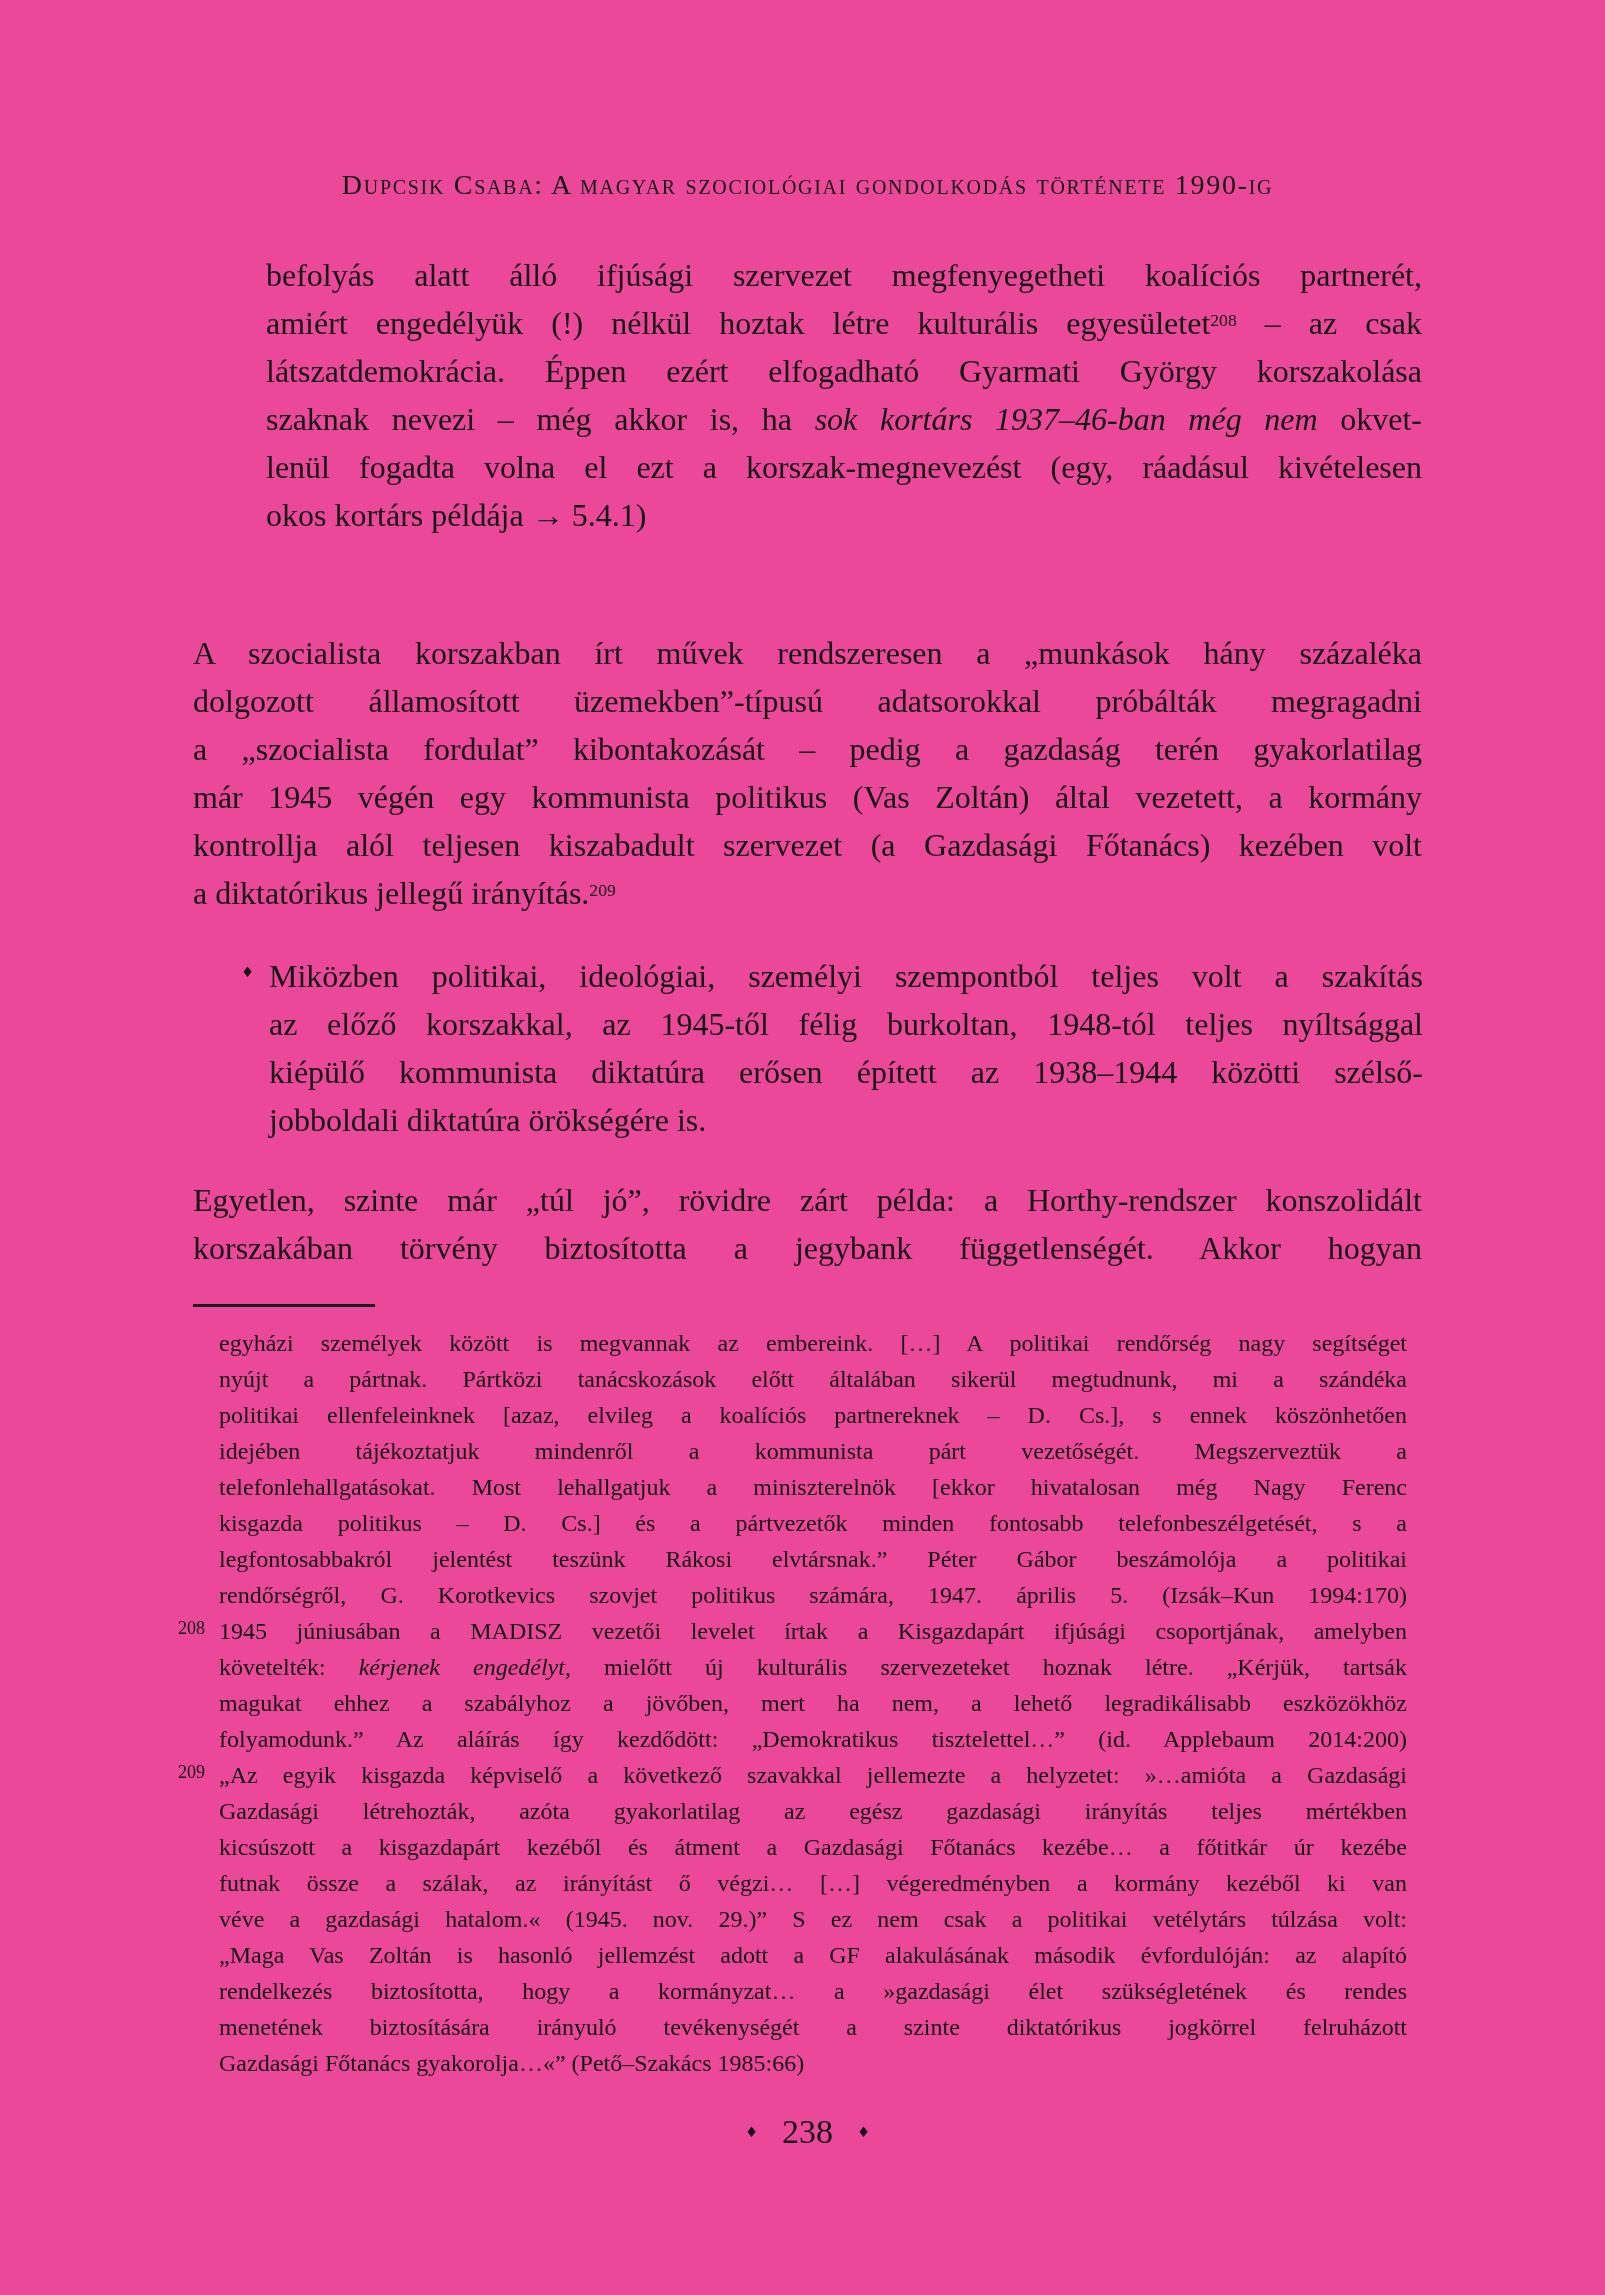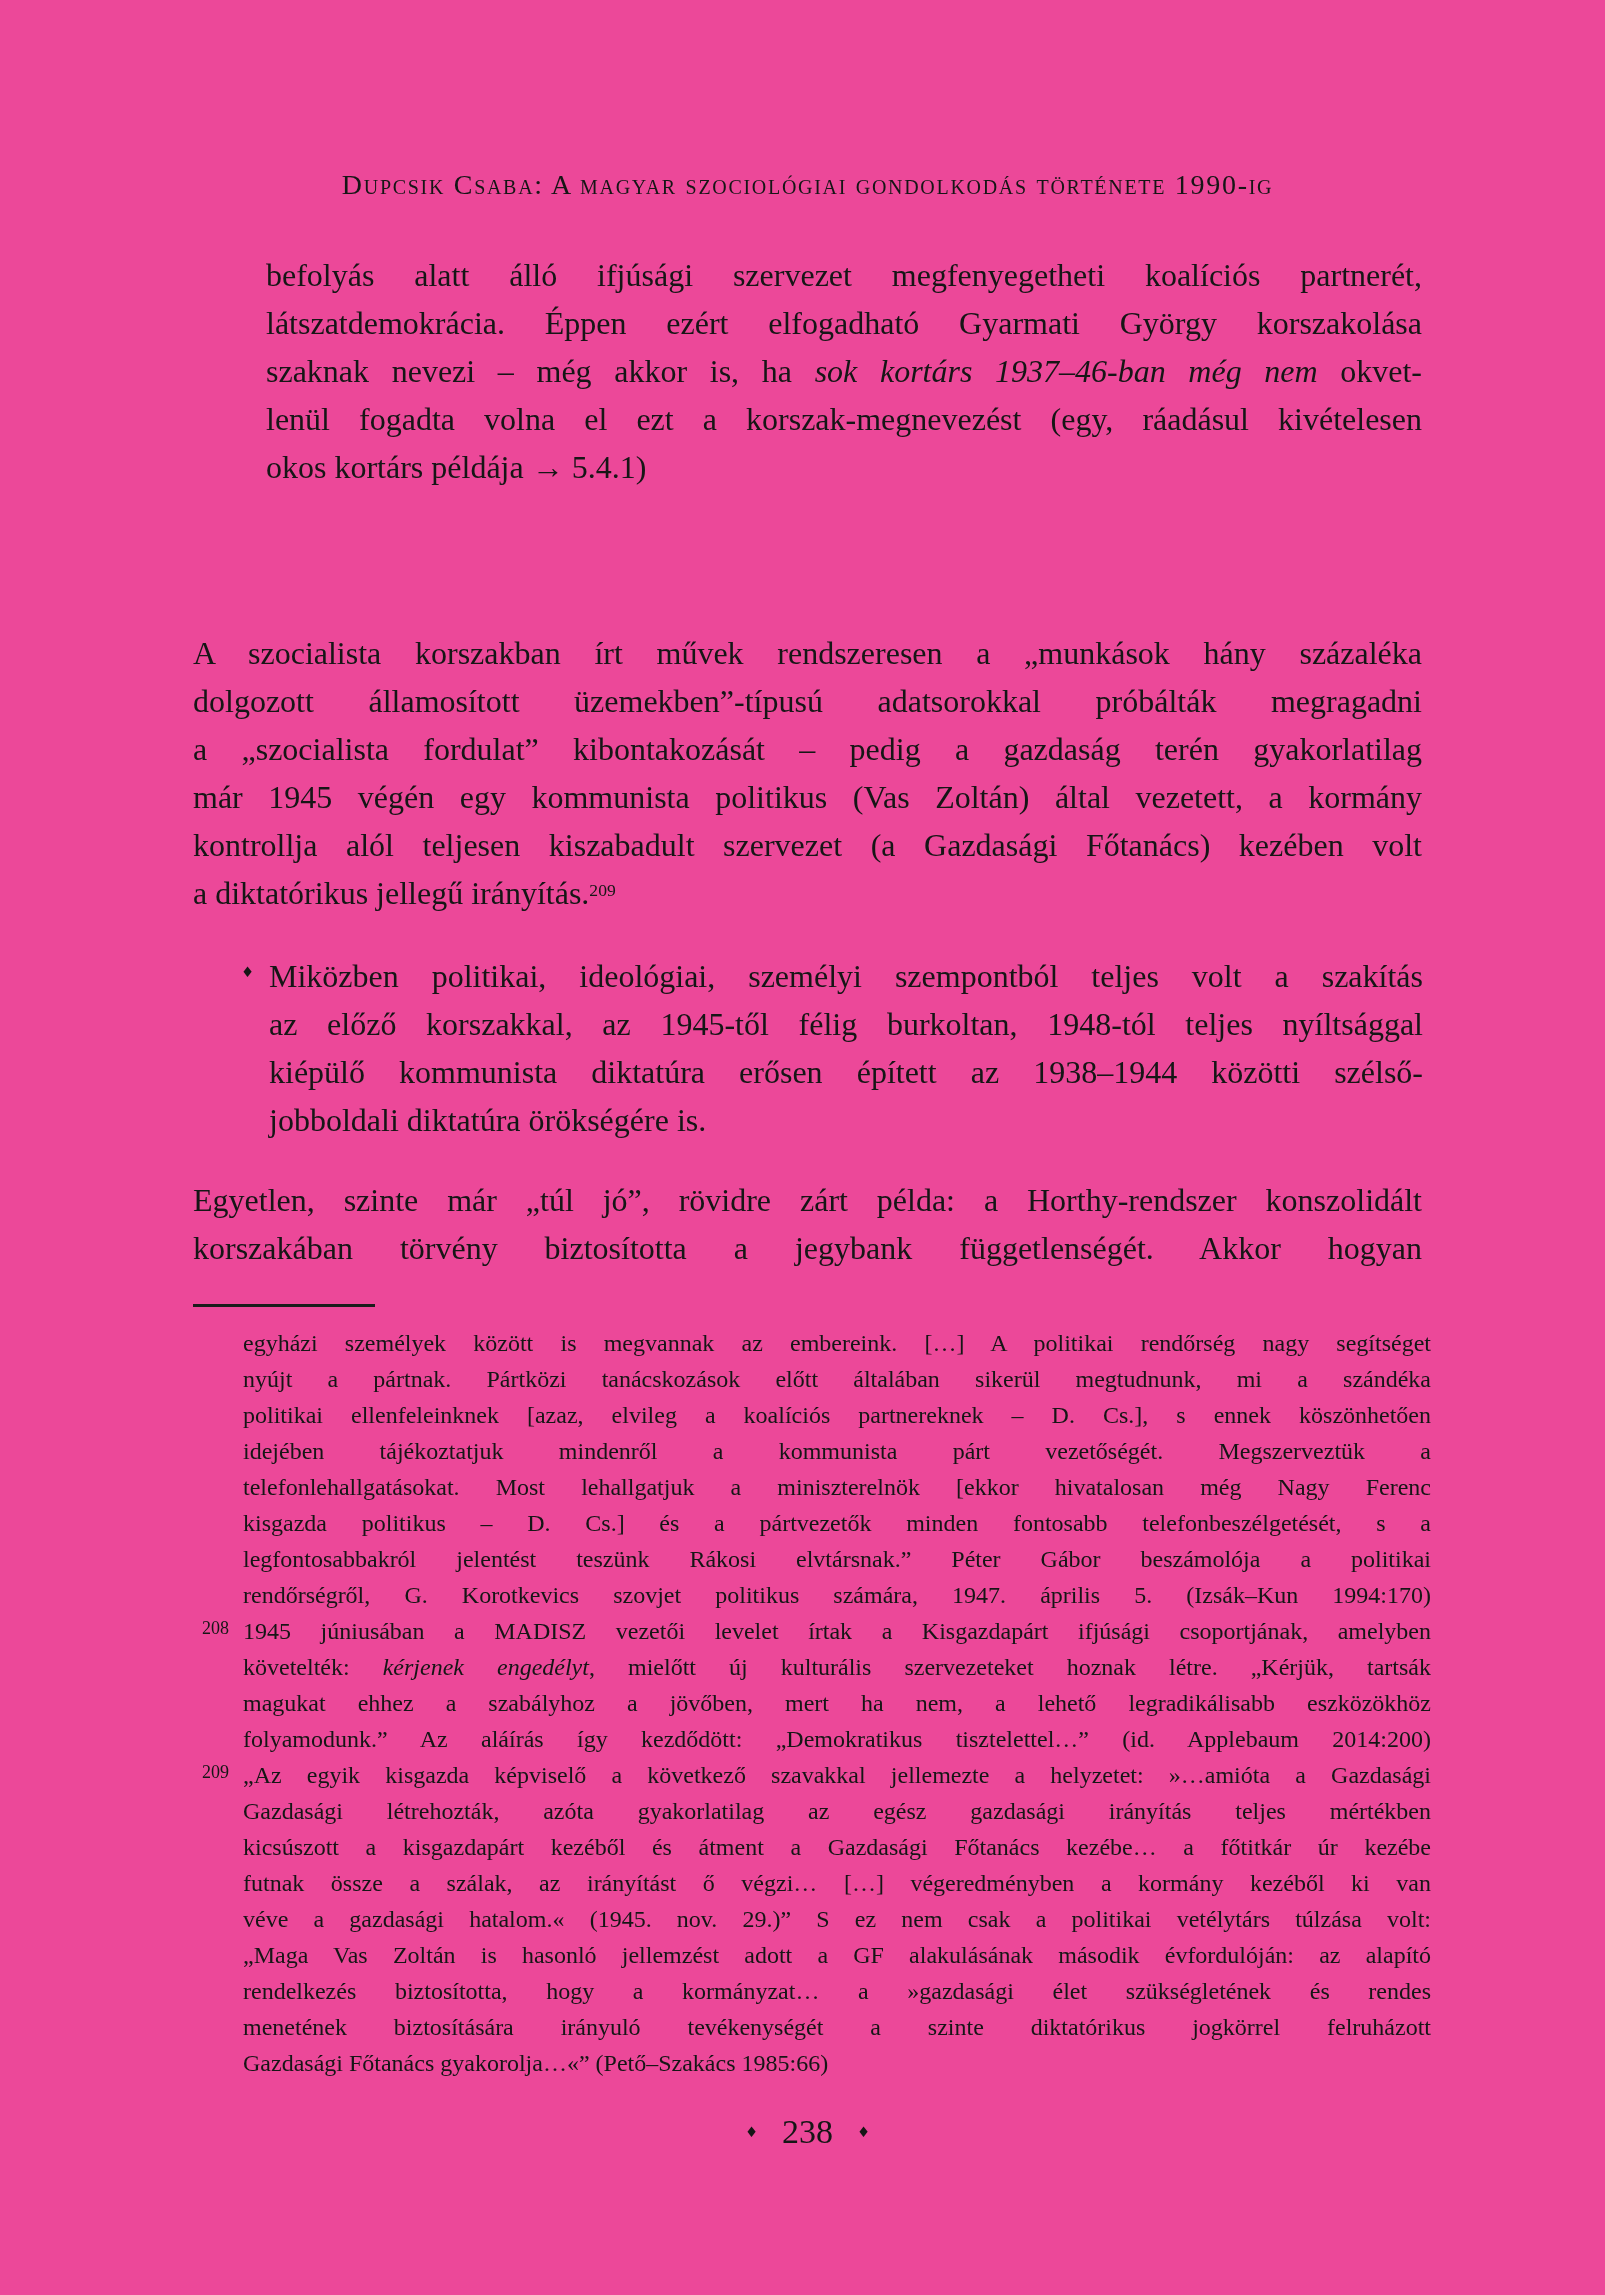--- a/index.html
+++ b/index.html
@@ -75,21 +75,21 @@
   .fn-separator {
     position: absolute;
     left: 0;
     top: 1304px;
     width: 182px;
     height: 2.6px;
     background: #1b1b1b;
   }
   .footnotes {
     position: absolute;
-    left: 50px;
+    left: 26px;
     top: 1325px;
     width: 1188px;
     font-size: 24px;
     line-height: 36px;
   }
   .footnote { position: relative; }
   .fn-num {
     position: absolute;
     left: -41px;
     top: -3.4px;
@@ -116,20 +116,21 @@
 <body>
 
 <div class="page">
 
   <div class="running-head">Dupcsik Csaba: A magyar szociológiai gondolkodás története 1990-ig</div>
 
   <div class="text-block">
 
     <div class="blockquote body-text">
         <div class="pline">befolyás alatt álló ifjúsági szervezet megfenyegetheti koalíciós partnerét,</div>
+        <div class="pline">amiért engedélyük (!) nélkül hoztak létre kulturális egyesületet<span class="sup">208</span> – az csak</div>
         <div class="pline">látszatdemokrácia. Éppen ezért elfogadható Gyarmati György korszakolása</div>
         <div class="pline">szaknak nevezi – még akkor is, ha <span class="it">sok kortárs 1937–46-ban még nem</span> okvet-</div>
         <div class="pline">lenül fogadta volna el ezt a korszak-megnevezést (egy, ráadásul kivételesen</div>
         <div class="pline last">okos kortárs példája → 5.4.1)</div>
       </div>
 
     <div class="para-socialist body-text">
         <div class="pline">A szocialista korszakban írt művek rendszeresen a „munkások hány százaléka</div>
         <div class="pline">dolgozott államosított üzemekben”-típusú adatsorokkal próbálták megragadni</div>
         <div class="pline">a „szocialista fordulat” kibontakozását – pedig a gazdaság terén gyakorlatilag</div>

